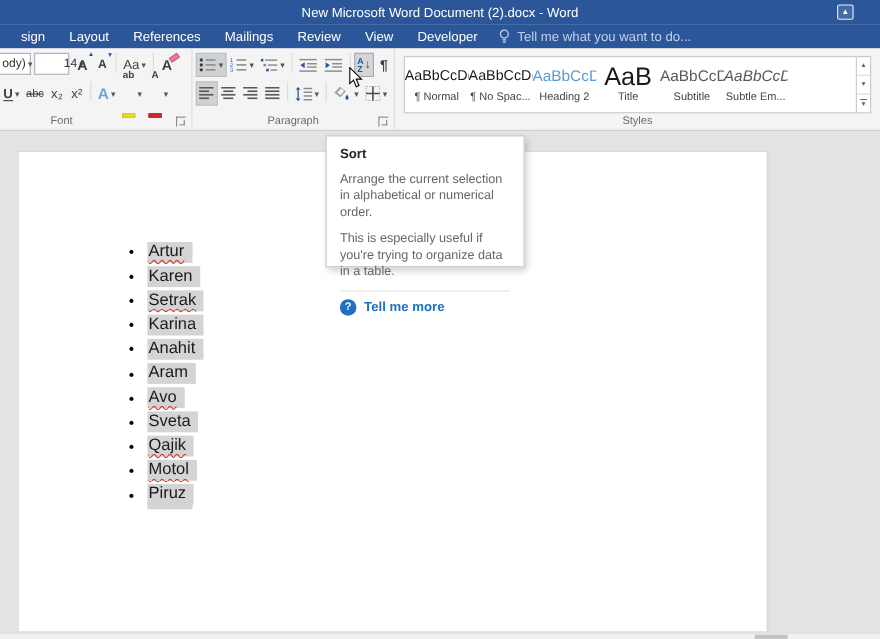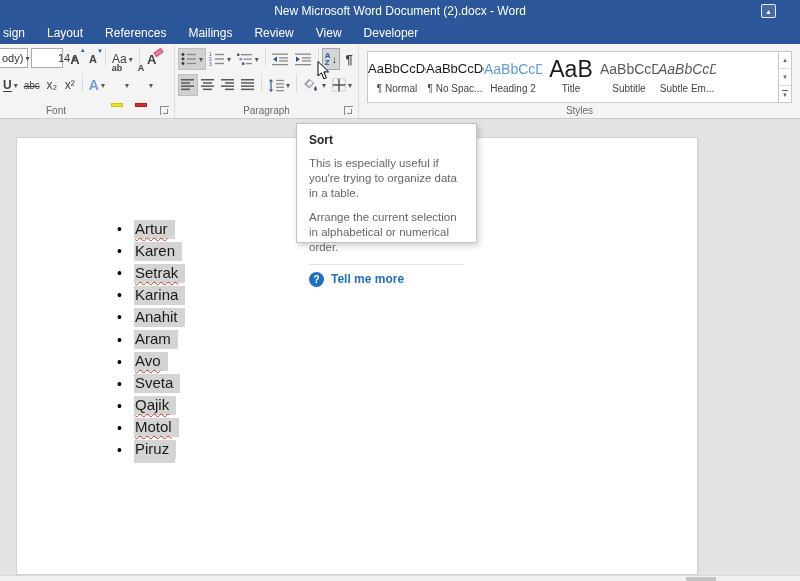--- a/index.html
+++ b/index.html
@@ -10,21 +10,21 @@
   .titlebar { position:absolute; left:0; top:0; width:800px; height:22px; background:#2b579a;
               color:#fff; font-size:12px; display:flex; align-items:center; justify-content:center; }
   .ribbon-opts { position:absolute; right:24px; top:4px; width:15px; height:14px;
                  border:1px solid rgba(255,255,255,.9); border-radius:2px; background:rgba(255,255,255,.12);
                  color:#fff; font-size:7px; display:flex; align-items:center; justify-content:center; }
 
   
   .tabrow { position:absolute; left:0; top:22px; width:800px; height:22px; background:#2b579a;
             display:flex; align-items:center; color:#fff; font-size:12px; }
   .tab { padding:0 11px; height:22px; display:flex; align-items:center; cursor:default; }
-  .tab.first { padding-left:3px;text-align:right; }
+  .tab.first { padding-left:19px;text-align:right; }
   .tellme { display:flex; align-items:center; gap:6px; color:#c3d1e8; margin-left:8px; }
 
   
   .ribbon { position:absolute; left:0; top:44px; width:800px; height:75px; background:#f4f4f5;
             border-bottom:1px solid #c9cdd1; display:flex; }
   .rgroup { position:relative; height:74px; padding-top:4px; }
   .rgroup.gfont { width:174px; }
   .rgroup.gpara { width:184px; border-left:1px solid #dcdddf; padding-left:3px; }
   .rgroup.gstyles { flex:1; border-left:1px solid #dcdddf; }
   .glabel { position:absolute; bottom:2px; left:0; right:0; text-align:center; font-size:10px; color:#6a6a6a; }
@@ -124,20 +124,28 @@
   </div>
 
   <div class="tabrow">
     <span class="tab first">sign</span>
     <span class="tab">Layout</span>
     <span class="tab">References</span>
     <span class="tab">Mailings</span>
     <span class="tab">Review</span>
     <span class="tab">View</span>
     <span class="tab">Developer</span>
+    <span class="tellme">
+      <svg class="mini" width="11" height="14" viewBox="0 0 11 14">
+        <circle cx="5.5" cy="5" r="3.6" fill="none" stroke="#c3d1e8" stroke-width="1.2"></circle>
+        <line x1="3.8" y1="10.2" x2="7.2" y2="10.2" stroke="#c3d1e8" stroke-width="1.2"></line>
+        <line x1="4.2" y1="12.2" x2="6.8" y2="12.2" stroke="#c3d1e8" stroke-width="1.2"></line>
+      </svg>
+      <span>Tell me what you want to do...</span>
+    </span>
   </div>
 
   <div class="ribbon">
 
     <div class="rgroup gfont">
       <div class="rrow">
         <span class="combo fname">
           <span>ody)</span>
           <span class="dd">▾</span>
         </span>
@@ -418,22 +426,22 @@
       <div class="lrow">
           <span class="bullet">•</span>
           <span class="name sel sq">Piruz</span>
         </div>
     </div>
     <div class="sel-tail"></div>
   </div>
 
   <div class="tooltip">
     <div class="tt-title">Sort</div>
+    <div class="tt-body">Arrange the current selection in alphabetical or numerical order.</div>
     <div class="tt-body">This is especially useful if you're trying to organize data in a table.</div>
-    <div class="tt-body">Arrange the current selection in alphabetical or numerical order.</div>
     <div class="tt-sep"></div>
     <div class="tt-link">
       <span class="qicon">?</span>
       <span class="tt-link-text">Tell me more</span>
     </div>
   </div>
 
   <div class="hscroll">
     <span class="hthumb"></span>
   </div>

